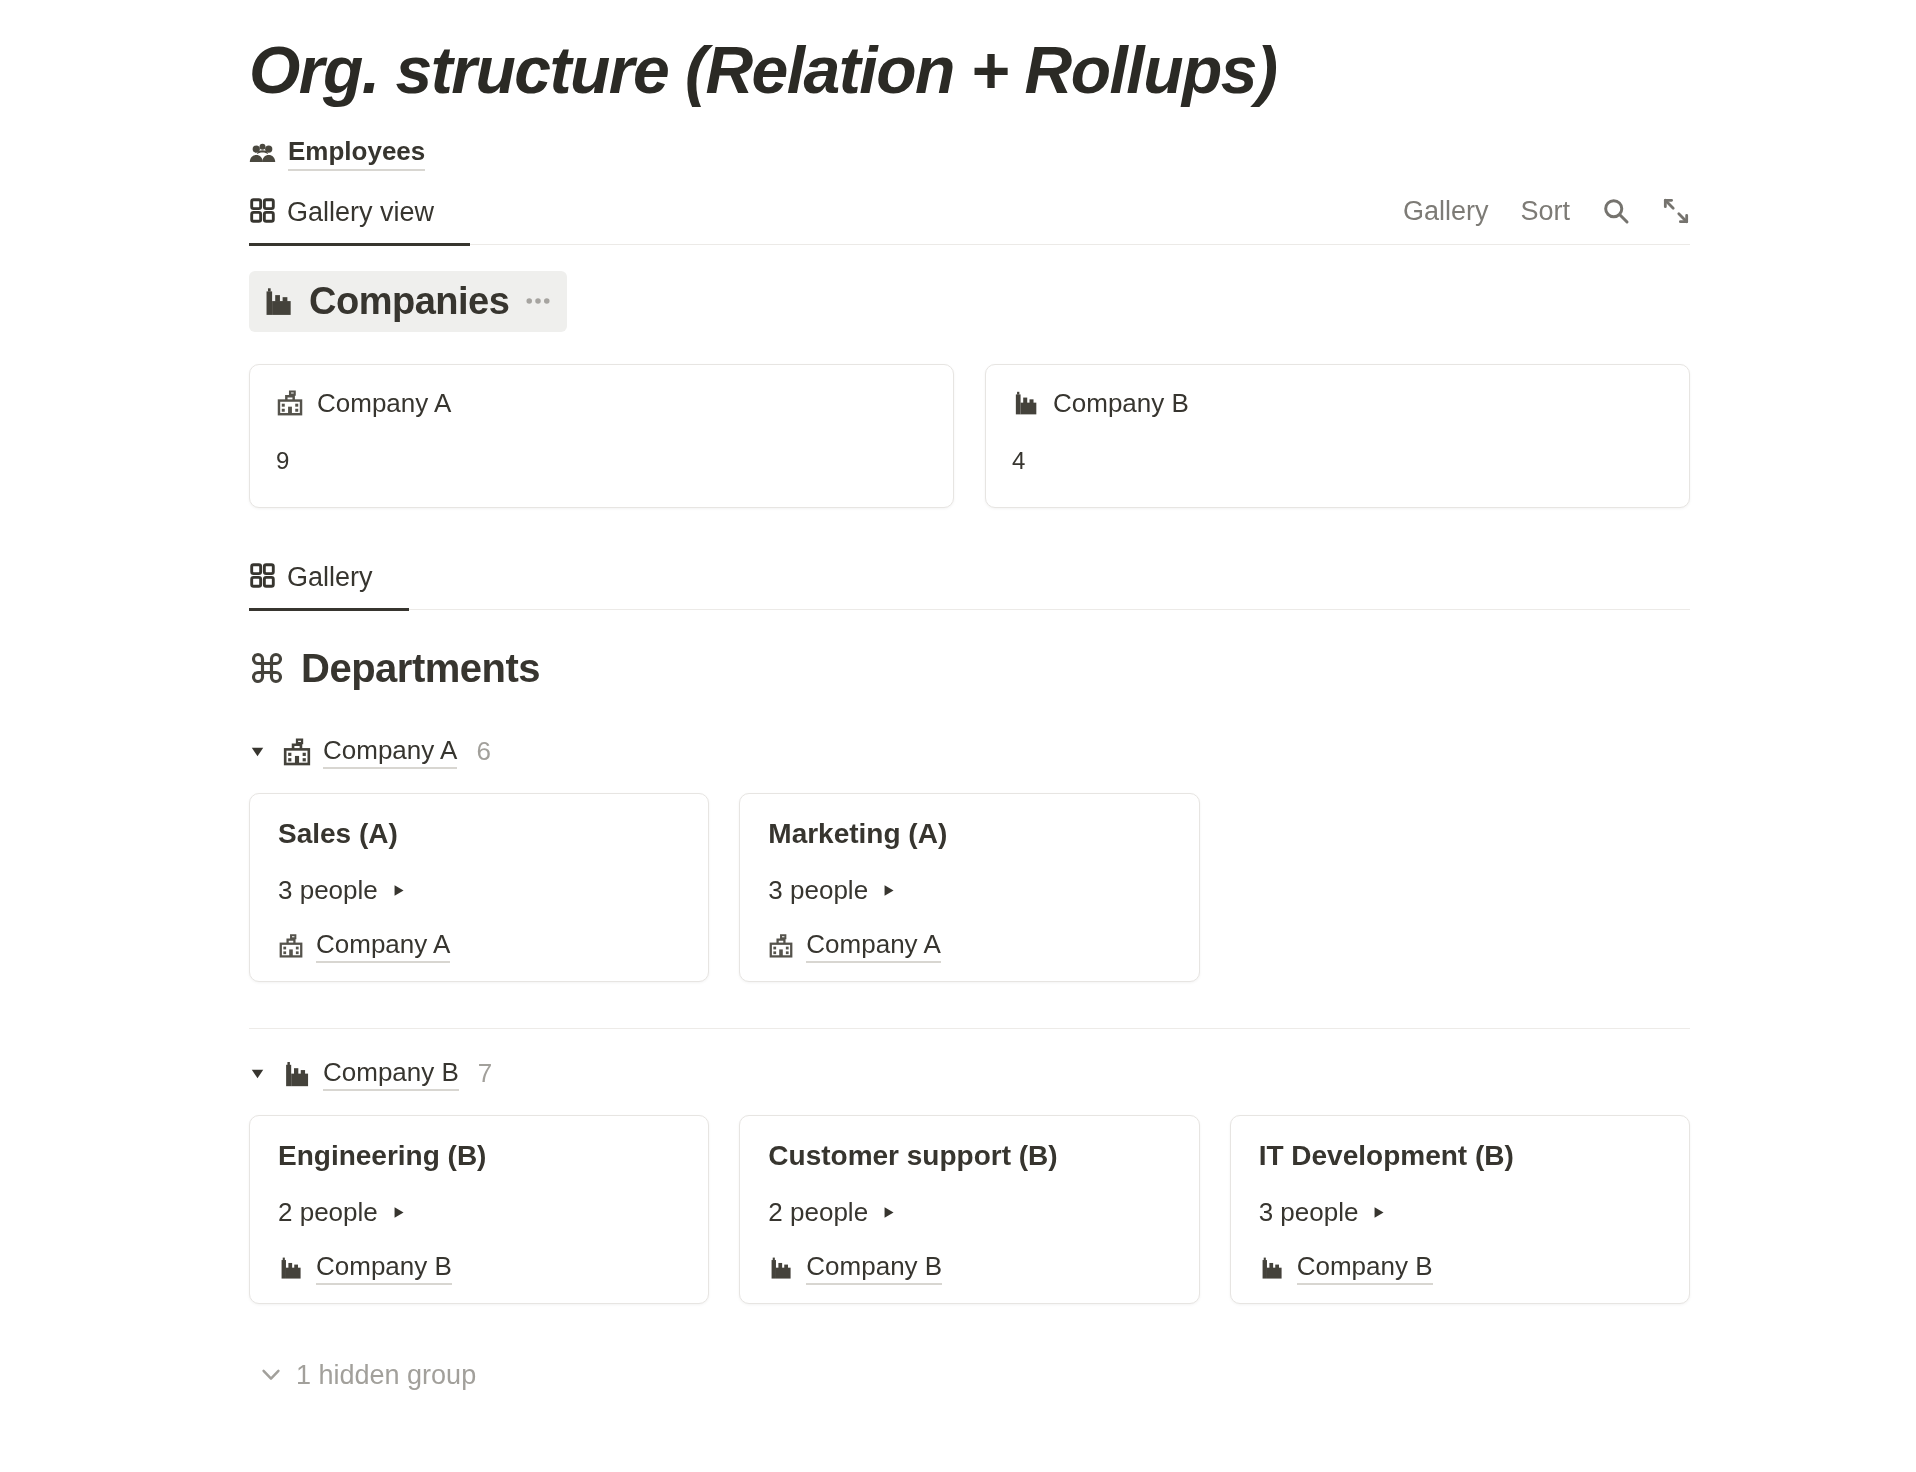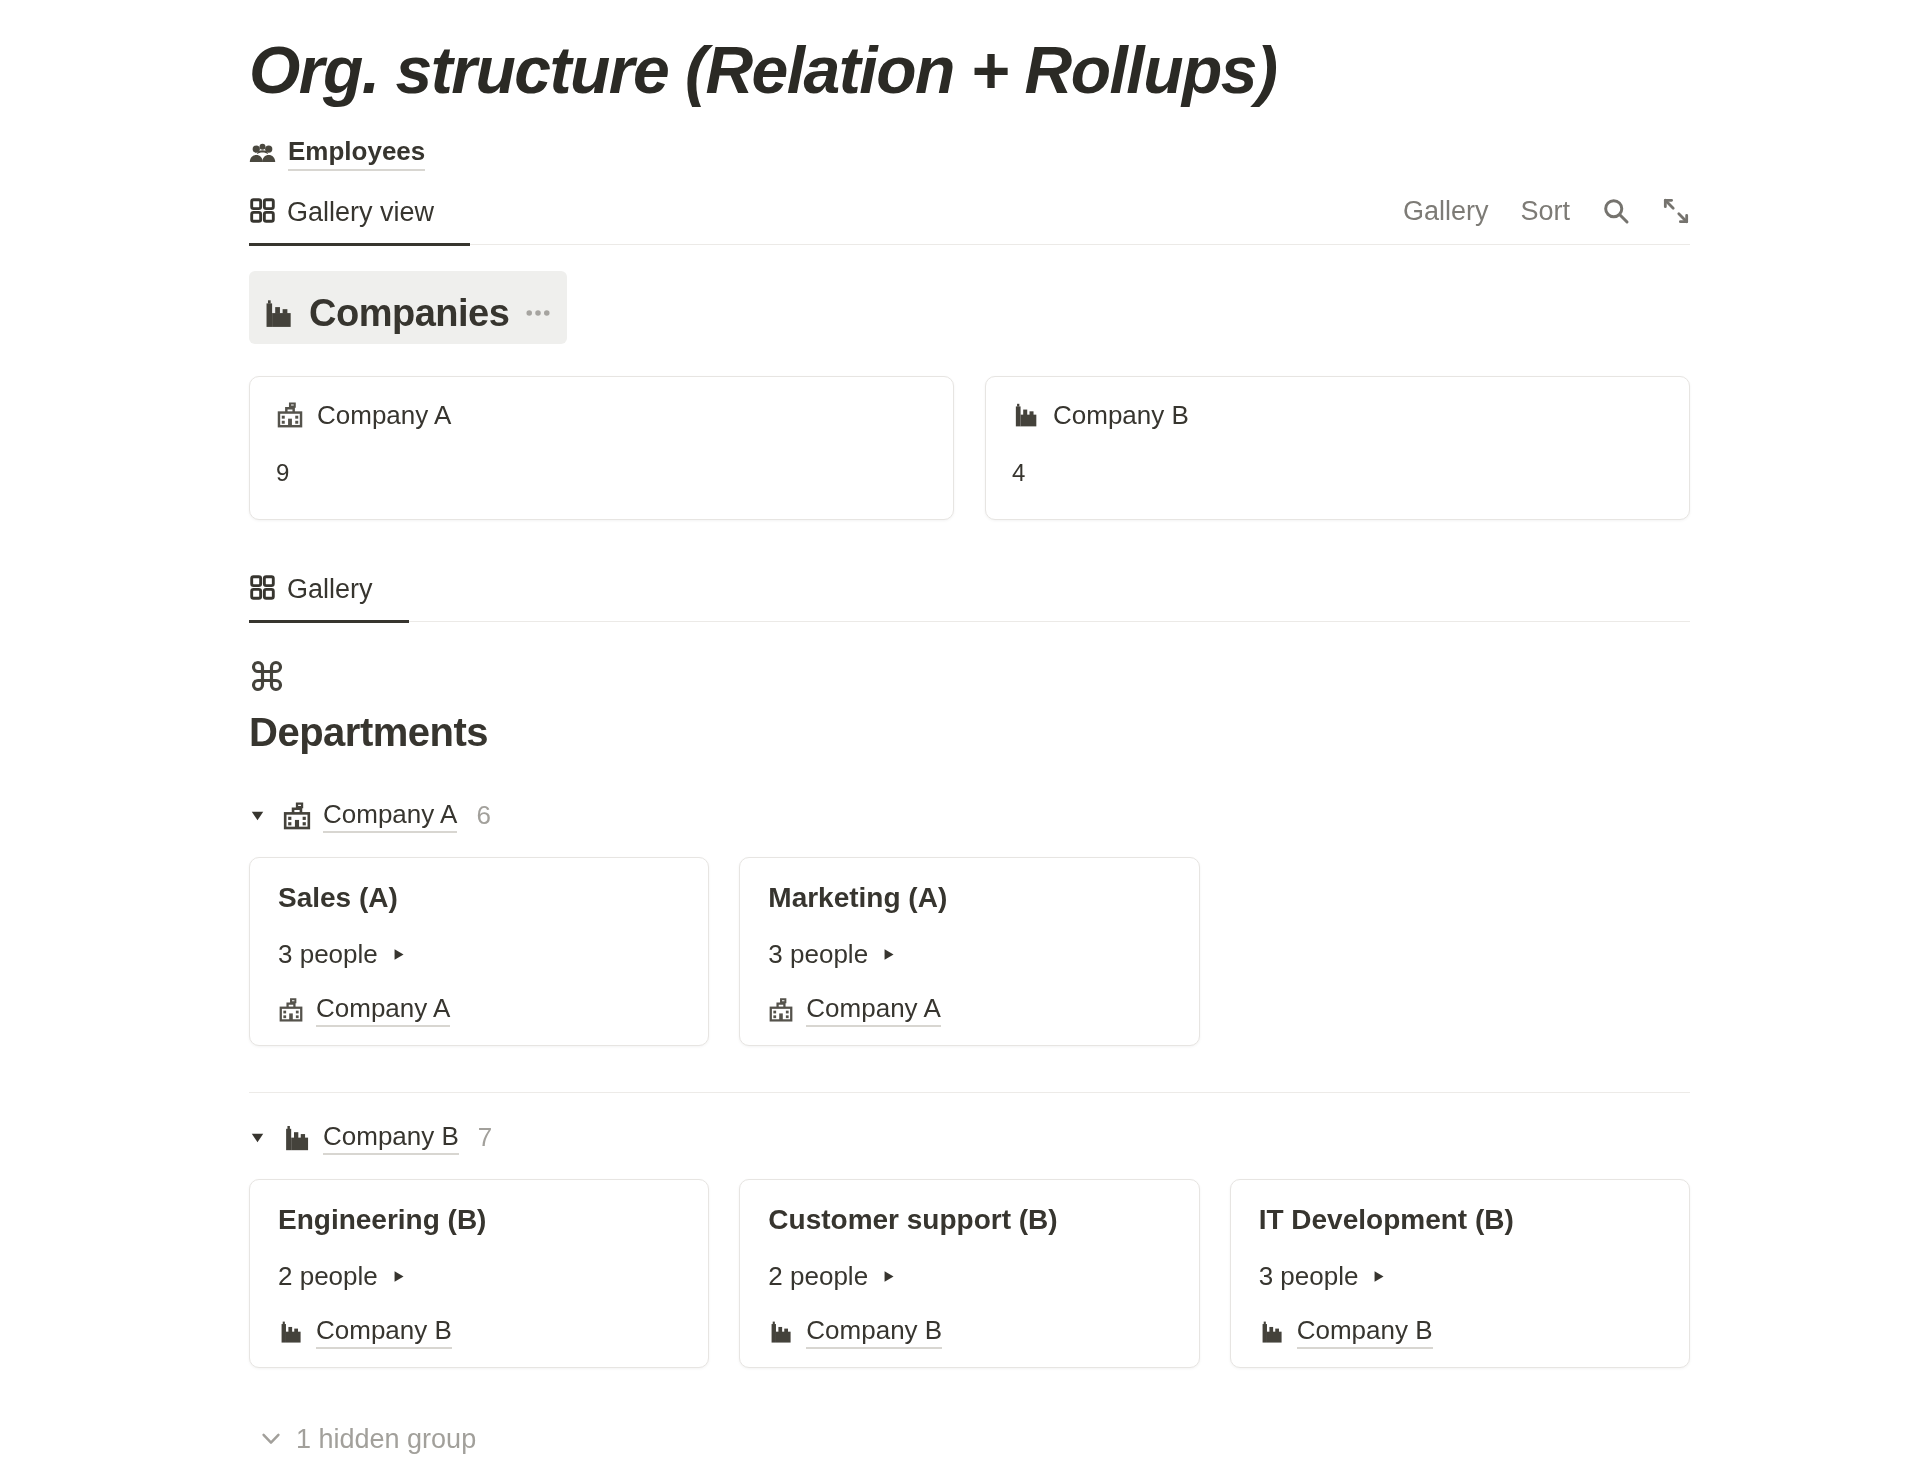--- a/index.html
+++ b/index.html
@@ -33,37 +33,37 @@
     font-size:27px; font-weight:500; color:#37352f;
     padding:8px 36px 15px 0; border-bottom:3px solid #37352f; margin-bottom:-2px;
     cursor:pointer;
   }
   .toolbar-right { display:flex; align-items:center; gap:32px; padding-bottom:17px; color:#7d7b76; }
   .toolbar-right .txt { font-size:27px; cursor:pointer; }
   .toolbar-right .ib { cursor:pointer; color:#75736e; }
 
   .pill {
     margin-top:26px; display:inline-flex; align-items:center; gap:14px;
-    background:#efefed; border-radius:6px; padding:21px 16px 9px 13px; cursor:pointer;
+    background:#efefed; border-radius:6px; padding:9px 16px 9px 13px; cursor:pointer;
   }
   .pill .t { font-size:38px; font-weight:700; letter-spacing:-0.5px; }
   .pill .dots { color:#a6a4a0; margin-left:2px; }
 
   .cards2 { margin-top:32px; display:grid; grid-template-columns:1fr 1fr; gap:31px; }
   .cards3 { margin-top:24px; display:grid; grid-template-columns:repeat(3,1fr); gap:30px; }
 
   .card {
     background:#fff; border:1px solid #e7e5e2; border-radius:10px;
     box-shadow:0 1px 3px rgba(15,15,15,0.05); cursor:pointer;
   }
   .co-card { height:144px; padding:23px 26px; }
   .co-title { display:flex; align-items:center; gap:13px; font-size:26px; font-weight:500; }
   .co-count { margin-top:28px; font-size:24px; color:#37352f; }
 
-  .section-head { margin-top:36px; display:flex; align-items:flex-start; gap:16px;flex-direction:column; }
+  .section-head { margin-top:36px; display:flex; align-items:center; gap:16px; }
   .section-head .t { font-size:40px; font-weight:700; letter-spacing:-0.5px; }
 
   .group-head { display:flex; align-items:center; }
   .group-head.ga { margin-top:44px; }
   .group-head.gb { margin-top:28px; }
   .group-head .toggle { color:#37352f; cursor:pointer; margin-right:16px; }
   .group-head .gic { margin-right:11px; }
   .group-link { font-size:26px; font-weight:500; padding-bottom:1px;
     border-bottom:2px solid #d8d6d1; cursor:pointer; }
   .group-count { font-size:26px; color:#a2a09b; margin-left:19px; }

